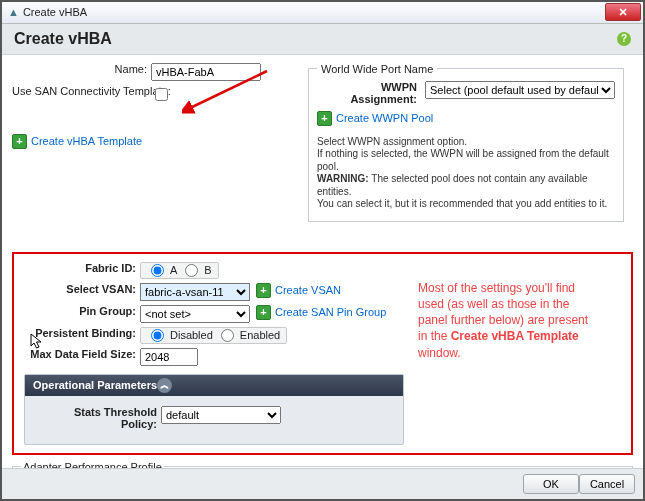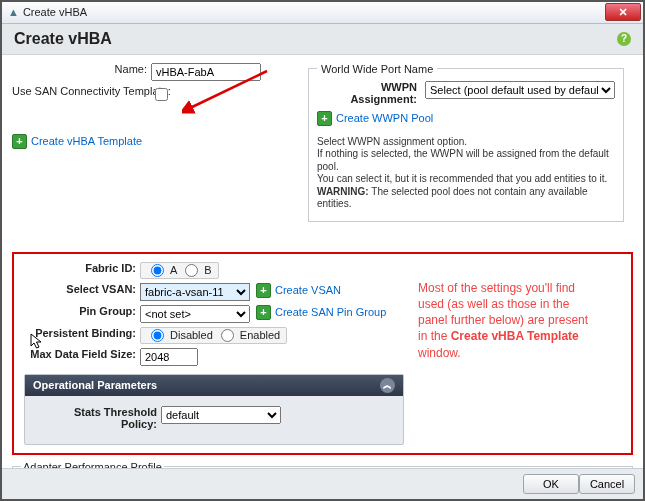--- a/index.html
+++ b/index.html
@@ -205,21 +205,20 @@
     margin-top: 8px;
     background: #e7eaee;
     border: 1px solid #c0c6ce;
     border-radius: 2px;
   }
   .op-header {
     background: linear-gradient(#4a5568, #2d3748);
     color: #fff;
     padding: 3px 8px;
     display: flex;
-    justify-content: space-between;
     align-items: center;
     font-weight: bold;
   }
   .chev-badge {
     width: 15px;
     height: 15px;
     border-radius: 50%;
     background: #7a869a;
     color: #fff;
     display: flex;
@@ -327,22 +326,22 @@
             <option>Select (pool default used by default)</option>
           </select>
         </div>
         <div class="add-link">
           <span class="plus-badge">+</span>
           <span>Create WWPN Pool</span>
         </div>
         <div class="hint-block">
           <div>Select WWPN assignment option.</div>
           <div>If nothing is selected, the WWPN will be assigned from the default pool.</div>
+          <div><b>WARNING:</b><span> The selected pool does not contain any available entities.</span></div>
           <div>You can select it, but it is recommended that you add entities to it.</div>
-          <div><b>WARNING:</b><span> The selected pool does not contain any available entities.</span></div>
         </div>
       </fieldset>
     </div>
 
     <div class="mid-box">
       <div class="mid-inner">
         <div class="mid-left">
           <div class="field-row">
             <label>Fabric ID:</label>
             <span class="radio-pair">

